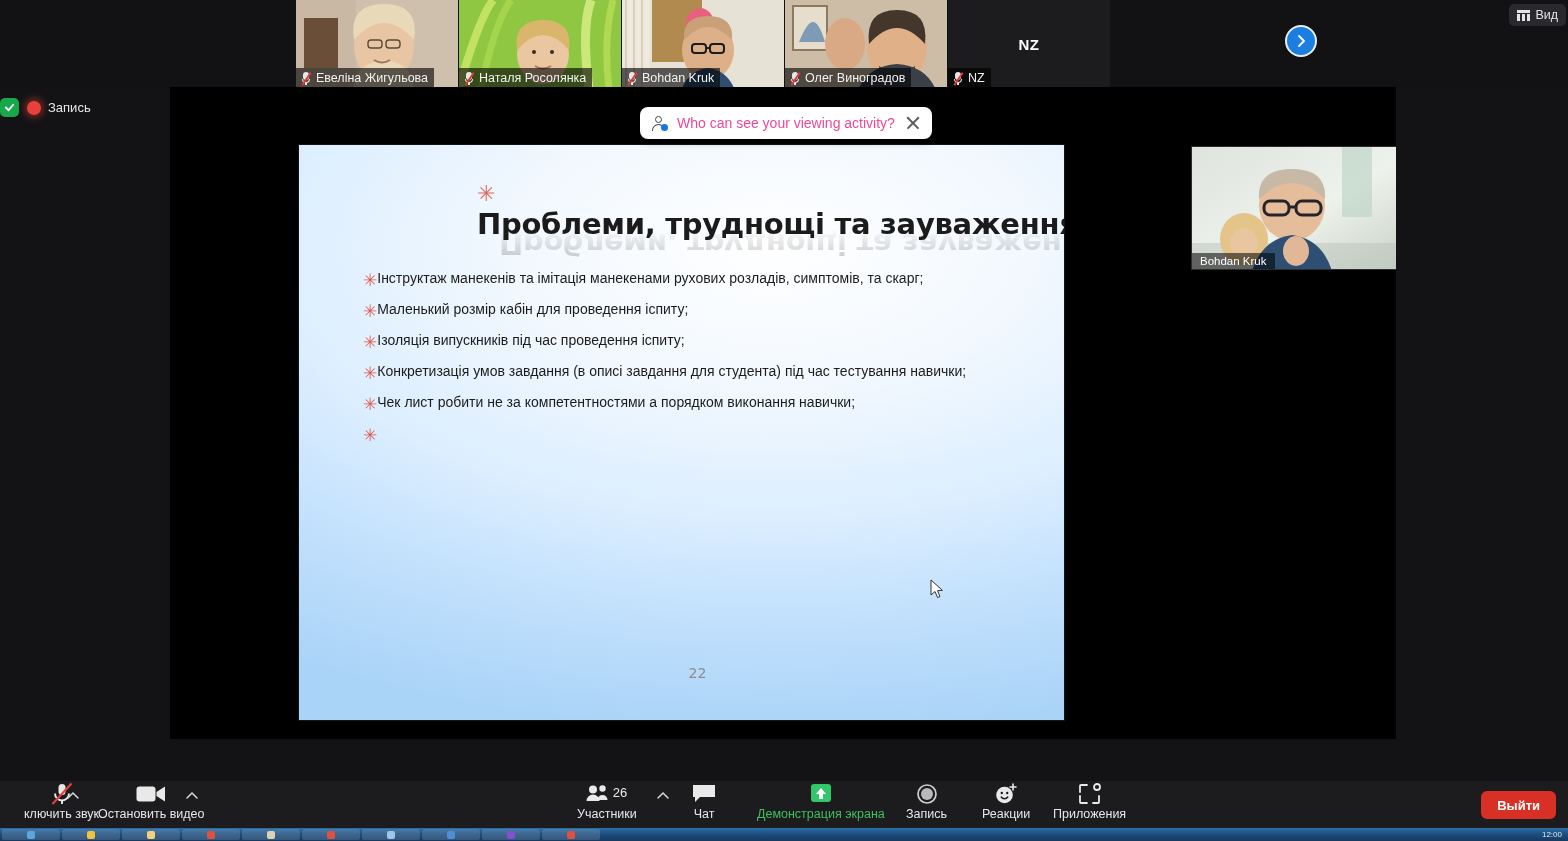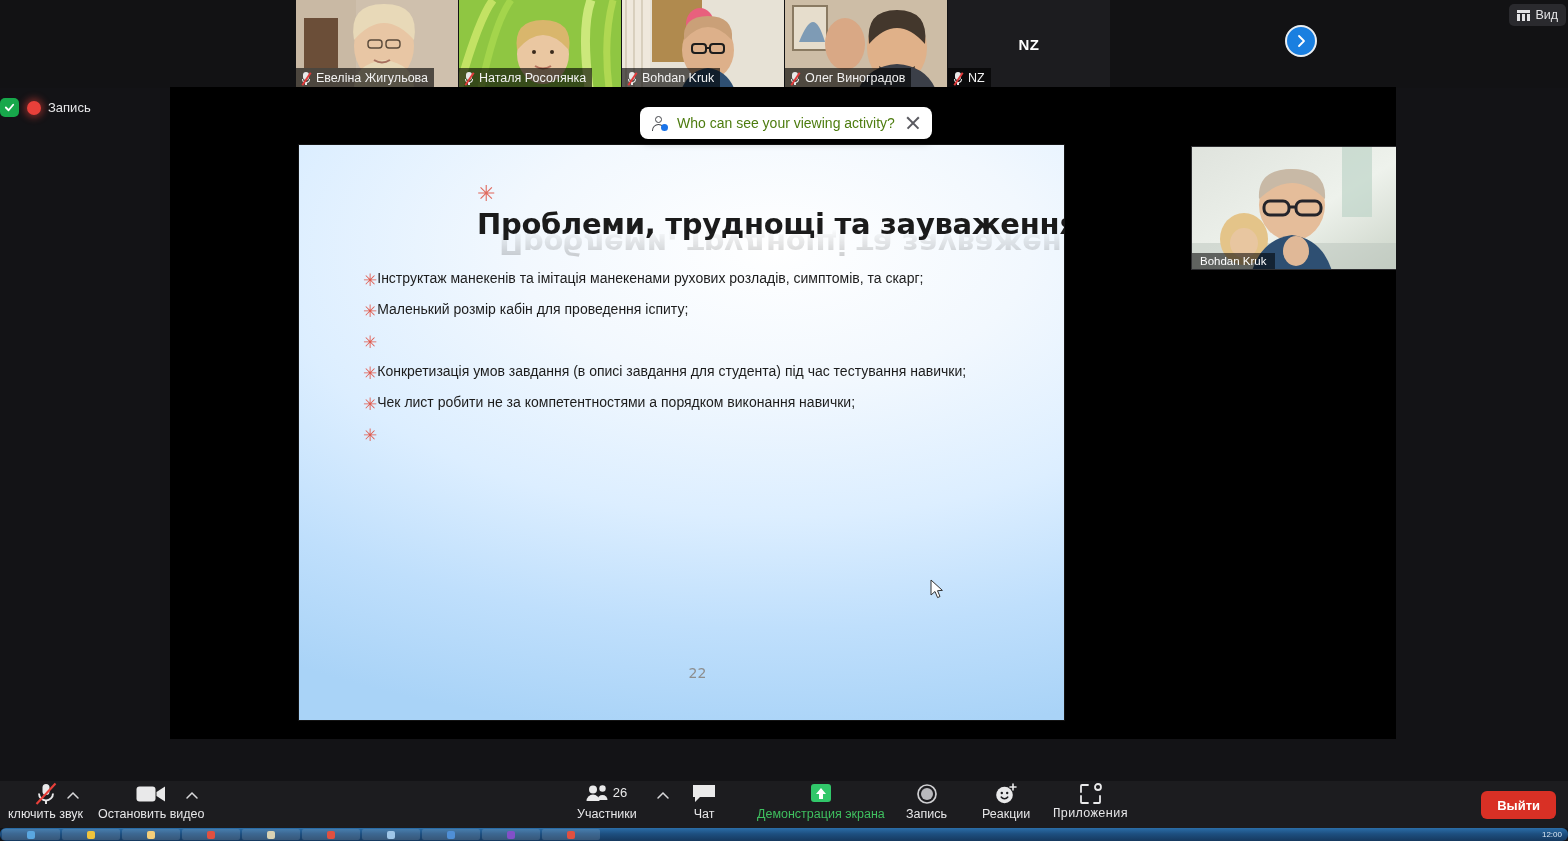--- a/index.html
+++ b/index.html
@@ -120,21 +120,21 @@
     font-size: 14px; color: #8d8d8d; font-family: "DejaVu Sans", sans-serif; padding-left: 32px;
   }
 
   
   .pill {
     position: absolute; left: 470px; top: 20px; height: 32px;
     background: #ffffff; border-radius: 8px;
     display: flex; align-items: center; gap: 9px; padding: 0 10px 0 12px;
     box-shadow: 0 2px 10px rgba(0,0,0,.35);
   }
-  .pill-text { font-size: 14px; color: #4d7c0f; white-space: nowrap; }
+  .pill-text { font-size: 14px; color: #ec4899; white-space: nowrap; }
   .pill-x { width: 18px; height: 18px; position: relative; cursor: pointer; }
   .pill-x i { position: absolute; left: 1px; top: 8px; width: 16px; height: 1.5px; background: #5a5a60; }
   .pill-x .a { transform: rotate(45deg); }
   .pill-x .b { transform: rotate(-45deg); }
   .person-ico { position: relative; width: 16px; height: 16px; flex: 0 0 16px; }
   .person-ico .head {
     position: absolute; left: 3px; top: 1px; width: 7px; height: 7px;
     border: 1.5px solid #44464b; border-radius: 50%;
   }
   .person-ico .torso {
@@ -176,21 +176,21 @@
     position: absolute; right: 12px; top: 10px; height: 28px; padding: 0 16px;
     background: #d93025; color: #fff; border: none; border-radius: 6px;
     font-size: 13px; font-weight: bold; cursor: pointer;
   }
   .greentxt { color: #3fbf5f; }
 
   
   .hostbar {
     position: absolute; left: 0; top: 828px; width: 1568px; height: 13px;
     background: linear-gradient(to bottom, #2b6ea8 0%, #1d4f80 45%, #16395f 100%);
-    display: flex; align-items: center; gap: 2px; padding-left: 2px; overflow: hidden; border-radius: 6px;
+    display: flex; align-items: center; gap: 2px; padding-left: 2px; overflow: hidden;
   }
   .hostitem { width: 58px; height: 11px; border-radius: 2px; background: rgba(255,255,255,.14); position: relative; }
   .hostdot { position: absolute; left: 50%; top: 50%; transform: translate(-50%,-50%); width: 8px; height: 8px; border-radius: 2px; }
   .hosttime { margin-left: auto; color: #dbe8f5; font-size: 8px; padding-right: 6px; }
 </style>
 </head>
 <body>
 
 <div id="root">
 
@@ -349,20 +349,21 @@
           <div class="bitem">
             <span class="bstar">✳</span>
             <span class="btext">Інструктаж манекенів та імітація манекенами рухових розладів, симптомів, та скарг;</span>
           </div>
           <div class="bitem">
             <span class="bstar">✳</span>
             <span class="btext">Маленький розмір кабін для проведення іспиту;</span>
           </div>
           <div class="bitem">
             <span class="bstar">✳</span>
+            <span class="btext">Ізоляція випускників під час проведення іспиту;</span>
           </div>
           <div class="bitem">
             <span class="bstar">✳</span>
             <span class="btext"> Конкретизація умов завдання (в описі завдання для студента) під час тестування навички;</span>
           </div>
           <div class="bitem">
             <span class="bstar">✳</span>
             <span class="btext">Чек лист робити не за компетентностями а порядком виконання навички;</span>
           </div>
           <div class="bitem">
@@ -411,21 +412,21 @@
     </div>
 
     <svg class="cursor" viewBox="0 0 14 20">
       <path d="M1 1 L1 16 L5 12.5 L7.6 18.6 L10 17.5 L7.5 11.7 L12.4 11.4 Z" fill="#ffffff" stroke="#333" stroke-width="1"></path>
     </svg>
 
   </div>
 
   <div class="zbar">
 
-    <div class="zbtn" style="left:8px;">
+    <div class="zbtn" style="left:24px;">
       <span class="zicon">
         <svg width="22" height="24" viewBox="0 0 22 24">
           <rect x="7.5" y="2" width="7" height="11" rx="3.5" fill="#e9e9ea"></rect>
           <path d="M4 11.5 a7 7 0 0 0 14 0" fill="none" stroke="#e9e9ea" stroke-width="1.9"></path>
           <line x1="11" y1="18.5" x2="11" y2="22" stroke="#e9e9ea" stroke-width="1.9"></line>
           <line x1="1.5" y1="22" x2="20.5" y2="1.5" stroke="#e8403a" stroke-width="2.1"></line>
         </svg>
       </span>
       <span class="zlabel">ключить звук</span>
     </div>
@@ -503,21 +504,21 @@
           <circle cx="10.5" cy="12" r="8.3" fill="#e9e9ea"></circle>
           <circle cx="7.8" cy="10" r="1.2" fill="#1c1c1f"></circle>
             <circle cx="13.2" cy="10" r="1.2" fill="#1c1c1f"></circle>
           <path d="M7.2 14 a4 4 0 0 0 6.6 0" fill="none" stroke="#1c1c1f" stroke-width="1.4" stroke-linecap="round"></path>
           <path d="M19 1 v6 M16 4 h6" stroke="#e9e9ea" stroke-width="1.6" stroke-linecap="round"></path>
         </svg>
       </span>
       <span class="zlabel">Реакции</span>
     </div>
 
-    <div class="zbtn" style="left:1053px;font-family:Liberation Mono, monospace;">
+    <div class="zbtn" style="left:1053px;">
       <span class="zicon">
         <svg width="24" height="22" viewBox="0 0 24 22">
           <path d="M9 2 H3 a1 1 0 0 0 -1 1 v6" fill="none" stroke="#e9e9ea" stroke-width="1.8" stroke-linecap="round"></path>
           <path d="M2 13 v6 a1 1 0 0 0 1 1 h6" fill="none" stroke="#e9e9ea" stroke-width="1.8" stroke-linecap="round"></path>
           <path d="M15 20 h5 a1 1 0 0 0 1 -1 v-6" fill="none" stroke="#e9e9ea" stroke-width="1.8" stroke-linecap="round"></path>
           <circle cx="19" cy="4" r="3" fill="none" stroke="#e9e9ea" stroke-width="1.8"></circle>
         </svg>
       </span>
       <span class="zlabel">Приложения</span>
     </div>

